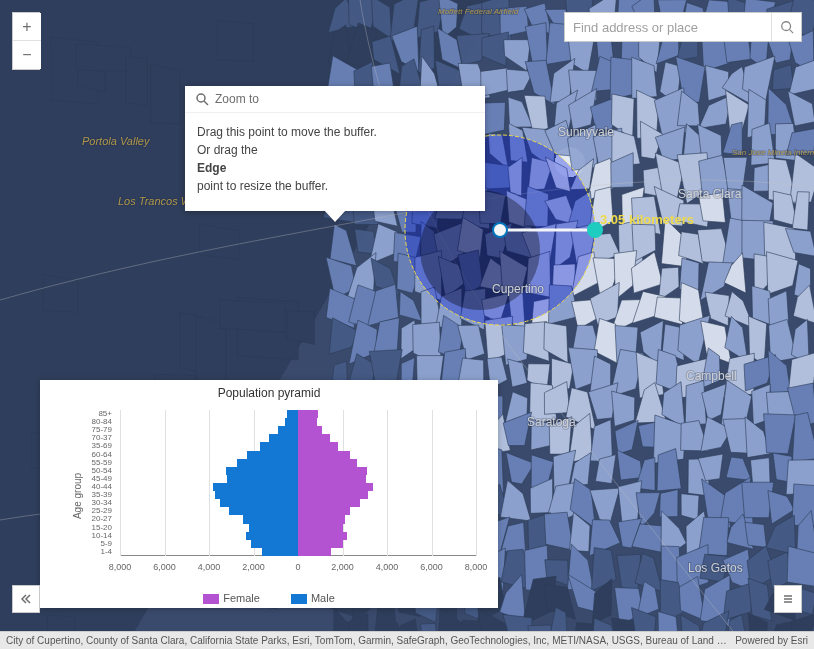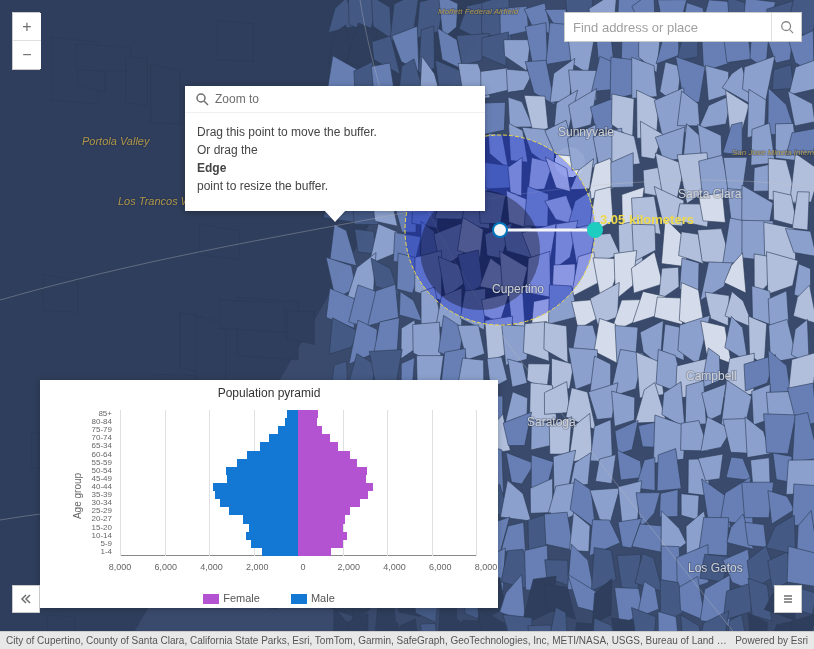--- a/index.html
+++ b/index.html
@@ -144,21 +144,21 @@
   .half{ flex:1; position:relative; }
   .half.left{ display:flex; justify-content:flex-end; }
   .half.right{ }
   .bar{ height:100%; }
   .bar.m{ background:var(--male); }
   .bar.f{ background:var(--female); }
   .axis-zero{ position:absolute; left:50%; top:0; bottom:0; width:1px; background:#8a8a8a; }
   .grid-v{ position:absolute; top:0; bottom:0; width:1px; background:#e0e0e0; }
   .frame{ position:absolute; left:72px; right:14px; top:8px; bottom:34px; border-left:1px solid #888; border-bottom:1px solid #888;}
   .xaxis{
-    position:absolute; left:72px; right:4px; bottom:14px; height:14px;
+    position:absolute; left:72px; right:14px; bottom:14px; height:14px;
     font-size:9px; color:#666;
   }
   .xaxis .xt{ position:absolute; transform:translateX(-50%); }
   .xlabel{ position:absolute; left:0; right:0; bottom:0; text-align:center; font-size:10px; color:#666;}
   .legend{
     display:flex; gap:31px; font-size:11px; color:#555; padding-top:2px;
   }
   .swatch{ display:inline-block; width:16px; height:10px; margin-right:4px; vertical-align:middle;}
 </style>
 </head>
@@ -697,22 +697,22 @@
 </div>
 
 <div class="chart-panel">
   <div class="chart-title">Population pyramid</div>
   <div class="pyramid">
     <div class="ylabel">Age group</div>
     <div class="yaxis" id="yaxis">
         <span>85+</span>
         <span>80-84</span>
         <span>75-79</span>
-        <span>70-74</span>
-        <span>65-34</span>
+        <span>70-37</span>
+        <span>35-69</span>
         <span>60-64</span>
         <span>55-59</span>
         <span>50-54</span>
         <span>45-49</span>
         <span>40-44</span>
         <span>35-39</span>
         <span>30-34</span>
         <span>25-29</span>
         <span>20-27</span>
         <span>15-20</span>

